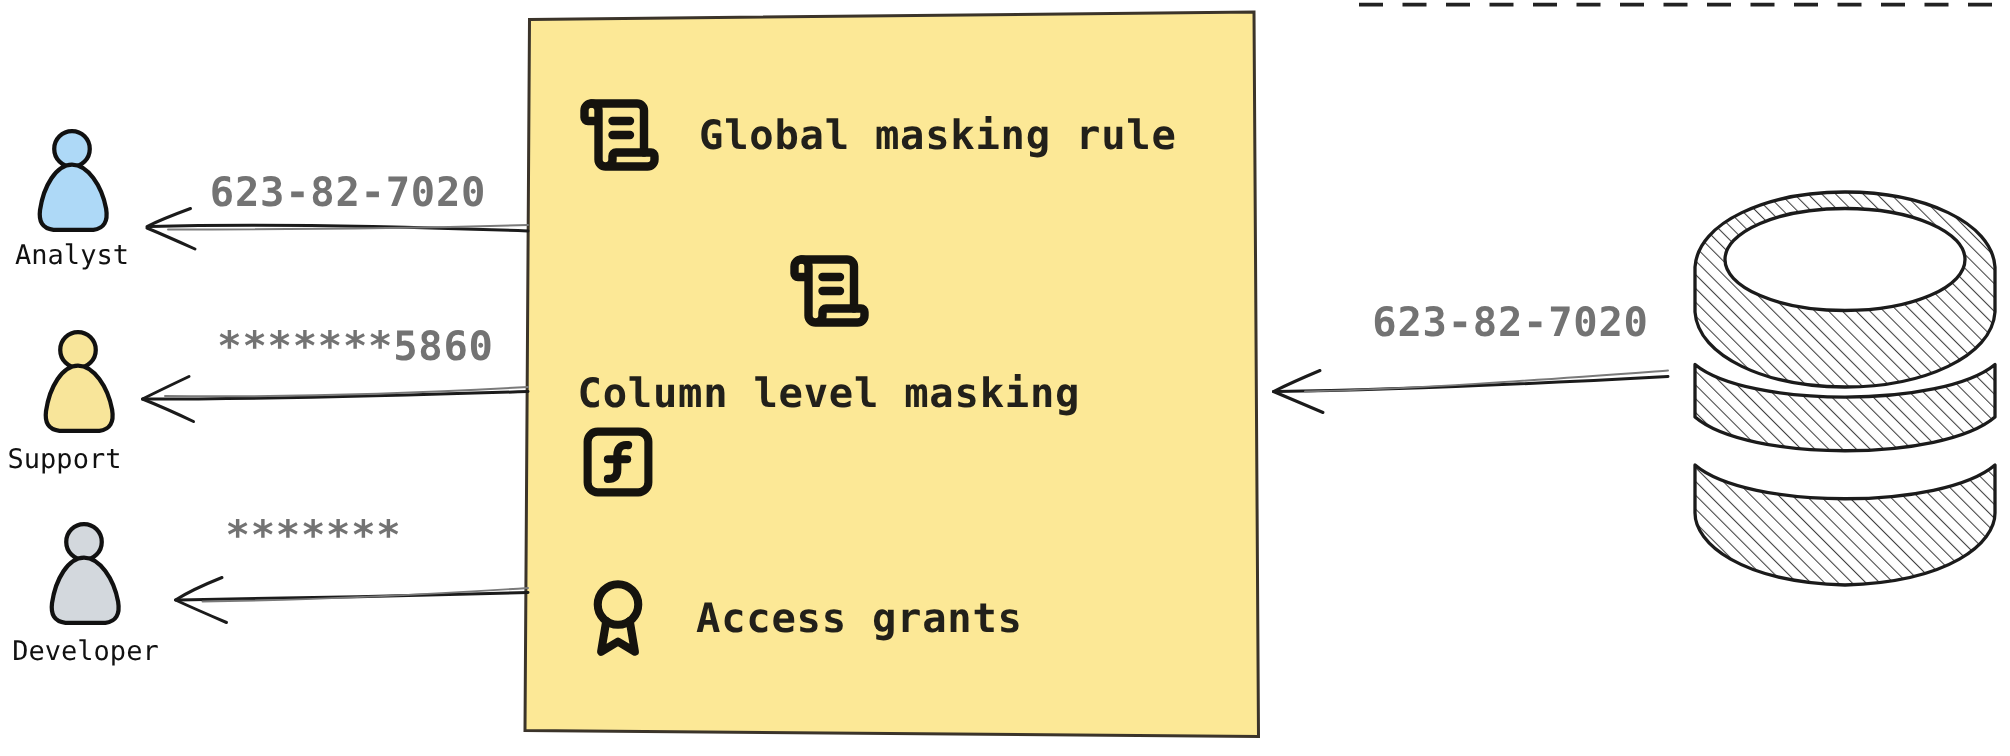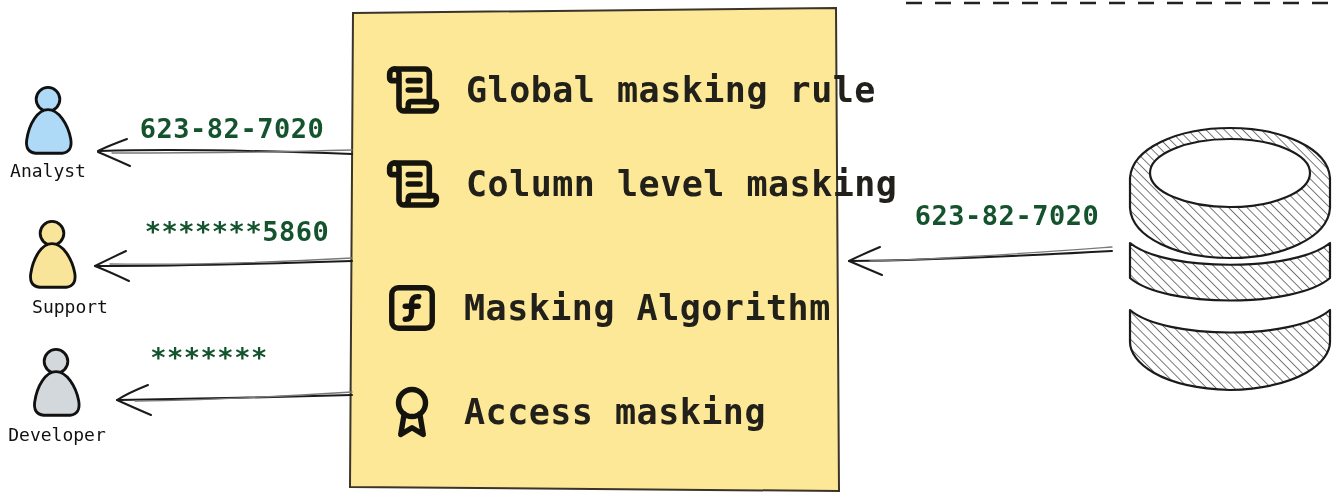--- a/index.html
+++ b/index.html
@@ -4,34 +4,34 @@
 <style>
   html,body{margin:0;padding:0;background:#ffffff;}
   .canvas{
     position:relative;width:1340px;height:504px;background:#ffffff;overflow:hidden;
     font-family:"DejaVu Sans Mono","Liberation Mono",monospace;color:#1c1c1c;
   }
   svg{display:block;}
   .underlay{position:absolute;left:0;top:0;width:1340px;height:504px;}
   .abs{position:absolute;}
   .value-label{
-    font-size:27px;font-weight:700;letter-spacing:0.5px;color:#14532d;
+    font-size:27px;font-weight:700;letter-spacing:0.5px;color:#737373;
     transform:translateX(-50%);white-space:nowrap;
   }
   .persona{position:absolute;}
   .persona-name{
     position:absolute;transform:translateX(-50%);font-size:18px;font-weight:400;
     color:#111;white-space:nowrap;
   }
   .box-items{position:absolute;left:352px;top:10px;width:486px;height:482px;}
   .box-item{
     position:absolute;left:33px;display:flex;align-items:center;gap:25px;height:60px;
   }
   .box-item .label{
-    font-size:35px;font-weight:700;color:#22201a;white-space:nowrap;letter-spacing:0.5px;
+    font-size:27px;font-weight:700;color:#22201a;white-space:nowrap;letter-spacing:0.5px;
   }
   .item-icon{flex:0 0 auto;}
 </style>
 </head>
 <body>
 
 <div class="canvas">
 
   <svg class="underlay" viewBox="0 0 1340 504">
     <defs>
@@ -93,21 +93,21 @@
   </div>
   <span class="persona-name" style="left:48px;top:160px;">Analyst</span>
   <span class="abs value-label" style="left:232px;top:113px;">623-82-7020</span>
 
   <div class="persona" style="left:22px;top:220px;">
     <svg width="60" height="72" viewBox="0 0 60 76">
       <circle cx="30" cy="14" r="12.5" stroke="#111" stroke-width="3" fill="#F8E59A"></circle>
       <path d="M30,25 C19,25 10,40 7.5,57 C6.5,65 9,70 17,71 L45,71 C52.5,70 55.5,65 54,56 C51,40 41,25 30,25 Z" stroke="#111" stroke-width="3" stroke-linejoin="round" fill="#F8E59A"></path>
     </svg>
   </div>
-  <span class="persona-name" style="left:70px;top:296px;">Support</span>
+  <span class="persona-name" style="left:43px;top:296px;">Support</span>
   <span class="abs value-label" style="left:237px;top:216px;">*******5860</span>
 
   <div class="persona" style="left:26px;top:348px;">
     <svg width="60" height="72" viewBox="0 0 60 76">
       <circle cx="30" cy="14" r="12.5" stroke="#111" stroke-width="3" fill="#D3D8DD"></circle>
       <path d="M30,25 C19,25 10,40 7.5,57 C6.5,65 9,70 17,71 L45,71 C52.5,70 55.5,65 54,56 C51,40 41,25 30,25 Z" stroke="#111" stroke-width="3" stroke-linejoin="round" fill="#D3D8DD"></path>
     </svg>
   </div>
   <span class="persona-name" style="left:57px;top:424px;text-align:center;">Developer</span>
   <span class="abs value-label" style="left:209px;top:342px;">*******</span>
@@ -119,41 +119,40 @@
     <div class="box-item" style="top:50px;">
       <svg class="item-icon" width="56" height="56" viewBox="0 0 24 24" fill="none" stroke="#15130e" stroke-width="2.4" stroke-linecap="round" stroke-linejoin="round">
         <path d="M15 12h-5"></path>
           <path d="M15 8h-5"></path>
           <path d="M19 17V5a2 2 0 0 0-2-2H4"></path>
         <path d="M8 21h12a2 2 0 0 0 2-2v-1a1 1 0 0 0-1-1H11a1 1 0 0 0-1 1v1a2 2 0 1 1-4 0V5a2 2 0 1 0-4 0v2a1 1 0 0 0 1 1h3"></path>
       </svg>
       <span class="label">Global masking rule</span>
     </div>
 
-    <div class="box-item" style="top:144px;">
+    <div class="box-item" style="top:156px;flex-direction:column;">
       <svg class="item-icon" width="56" height="56" viewBox="0 0 24 24" fill="none" stroke="#15130e" stroke-width="2.4" stroke-linecap="round" stroke-linejoin="round">
         <path d="M15 12h-5"></path>
           <path d="M15 8h-5"></path>
           <path d="M19 17V5a2 2 0 0 0-2-2H4"></path>
         <path d="M8 21h12a2 2 0 0 0 2-2v-1a1 1 0 0 0-1-1H11a1 1 0 0 0-1 1v1a2 2 0 1 1-4 0V5a2 2 0 1 0-4 0v2a1 1 0 0 0 1 1h3"></path>
       </svg>
       <span class="label">Column level masking</span>
     </div>
 
     <div class="box-item" style="top:268px;">
       <svg class="item-icon" width="54" height="54" viewBox="0 0 24 24" fill="none" stroke="#15130e" stroke-width="2.4" stroke-linecap="round" stroke-linejoin="round">
         <rect x="3" y="3" width="18" height="18" rx="3"></rect>
         <path d="M9 17c2 0 2.8-1 2.8-2.8V10c0-2 1-3.3 3.2-3"></path>
         <path d="M9 11.2h5.7"></path>
       </svg>
-      <span class="label">Masking Algorithm</span>
     </div>
 
     <div class="box-item" style="top:372px;">
       <svg class="item-icon" width="54" height="58" viewBox="0 0 24 24" fill="none" stroke="#15130e" stroke-width="2.4" stroke-linecap="round" stroke-linejoin="round">
         <circle cx="12" cy="8" r="6"></circle>
         <path d="M15.477 12.89 17 22l-5-3-5 3 1.523-9.11"></path>
       </svg>
-      <span class="label">Access masking</span>
+      <span class="label">Access grants</span>
     </div>
 
   </div>
 </div>
 
 </body></html>

